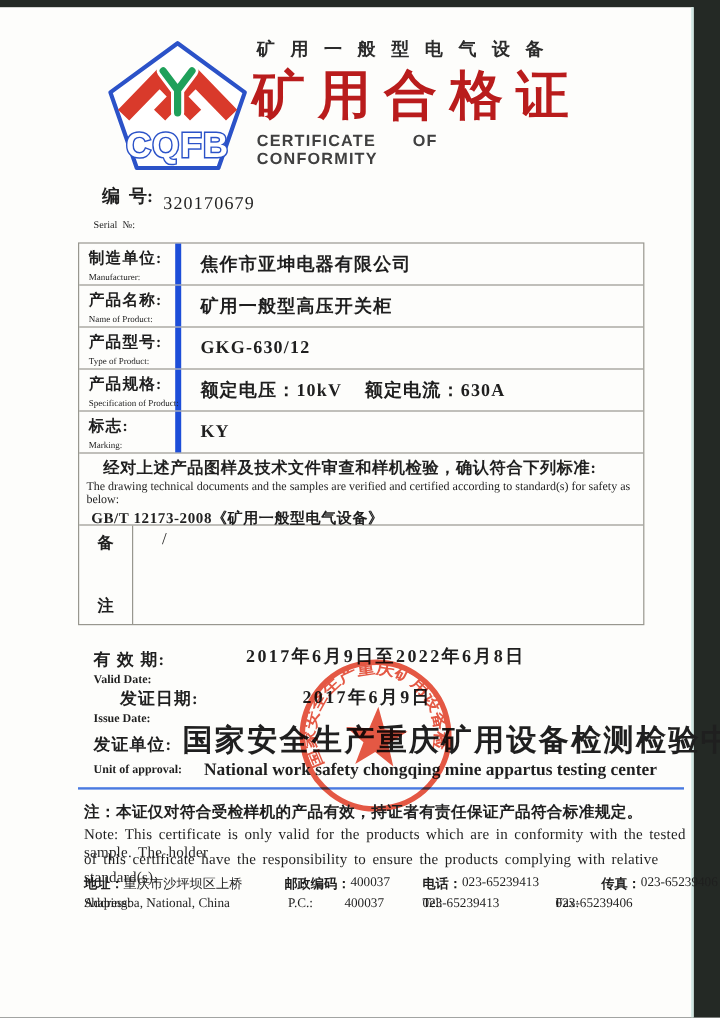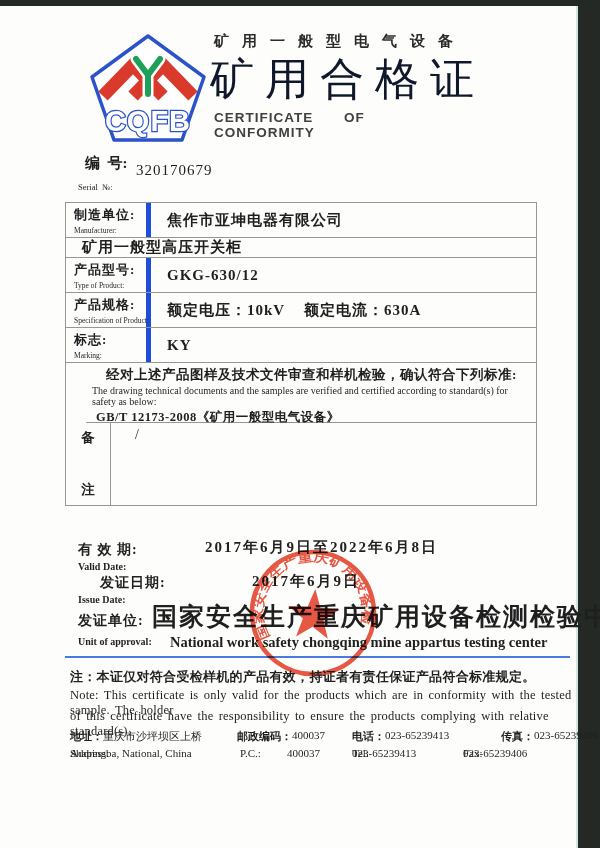--- a/index.html
+++ b/index.html
@@ -13,38 +13,38 @@
     position:absolute;left:0;top:6px;width:576px;height:842px;
     background:#fdfdfb;
     border-right:2px solid #cfe6e2;
   }
   .abs{position:absolute;}
   
   .logo{position:absolute;left:88px;top:26px;width:120px;height:112px;}
   .sub-cn{position:absolute;left:214px;top:26px;width:260px;
     font-size:15px;letter-spacing:13px;white-space:pre;color:#2c2c2c;font-weight:600;}
   .title-cn{position:absolute;left:210px;top:44px;width:290px;
-    font-size:44px;font-weight:400;letter-spacing:11px;color:#0f172a;white-space:pre;}
+    font-size:44px;font-weight:700;letter-spacing:11px;color:#b91c1c;white-space:pre;}
   .title-en{position:absolute;left:214px;top:104px;width:280px;
     font-family:"Liberation Sans","DejaVu Sans",sans-serif;
     font-size:13.5px;font-weight:700;letter-spacing:1px;word-spacing:26px;color:#404040;}
   
   .serial-cn{position:absolute;left:85px;top:148px;font-size:15px;font-weight:600;white-space:pre;}
   .serial-val{position:absolute;left:136px;top:156px;font-size:15px;letter-spacing:1px;}
   .serial-en{position:absolute;left:78px;top:176px;font-size:8.5px;white-space:pre;}
   
   .table{position:absolute;left:65px;top:196px;width:470px;border:1px solid #98978f;}
   .trow{display:flex;border-bottom:1px solid #98978f;}
   .trow:last-child{border-bottom:none;}
   .tlabel{width:85px;border-right:5px solid #1d4ed8;padding:3px 2px 2px 8px;box-sizing:border-box;}
   .tlabel .cn{font-size:13px;font-weight:600;letter-spacing:1px;}
   .tlabel .en{font-size:7.5px;white-space:nowrap;margin-top:2px;}
   .tval{flex:1;display:flex;align-items:center;padding-left:16px;
     font-size:15px;font-weight:600;letter-spacing:1px;white-space:pre;}
-  .row-std{display:block;height:60px;border-bottom:1px solid #98978f;padding:3px 6px 0 6px;box-sizing:border-box;margin-left:20px;}
+  .row-std{display:block;height:60px;border-bottom:1px solid #98978f;padding:3px 6px 0 6px;box-sizing:border-box;}
   .std-cn{font-size:13.5px;font-weight:600;letter-spacing:.5px;text-indent:14px;}
   .std-en{font-size:10px;margin-top:1px;}
   .std-id{font-size:12.5px;font-weight:600;margin-top:2px;margin-left:4px;letter-spacing:.5px;}
   .row-remark{display:flex;height:82px;}
   .rlabel{width:45px;border-right:1px solid #98978f;display:flex;flex-direction:column;
     justify-content:space-between;align-items:center;padding:6px 0;box-sizing:border-box;
     font-size:13.5px;font-weight:600;}
   .rval{flex:1;padding:4px 0 0 24px;font-size:14px;}
   
   .lbl-cn{font-size:14px;font-weight:600;white-space:pre;letter-spacing:1px;}
@@ -88,20 +88,24 @@
 
   <div class="table">
     <div class="trow">
       <div class="tlabel">
         <div class="cn">制造单位:</div>
         <div class="en">Manufacturer:</div>
       </div>
       <div class="tval">焦作市亚坤电器有限公司</div>
     </div>
     <div class="trow">
+      <div class="tlabel">
+        <div class="cn">产品名称:</div>
+        <div class="en">Name of Product:</div>
+      </div>
       <div class="tval">矿用一般型高压开关柜</div>
     </div>
     <div class="trow">
       <div class="tlabel">
         <div class="cn">产品型号:</div>
         <div class="en">Type of Product:</div>
       </div>
       <div class="tval">GKG-630/12</div>
     </div>
     <div class="trow">

